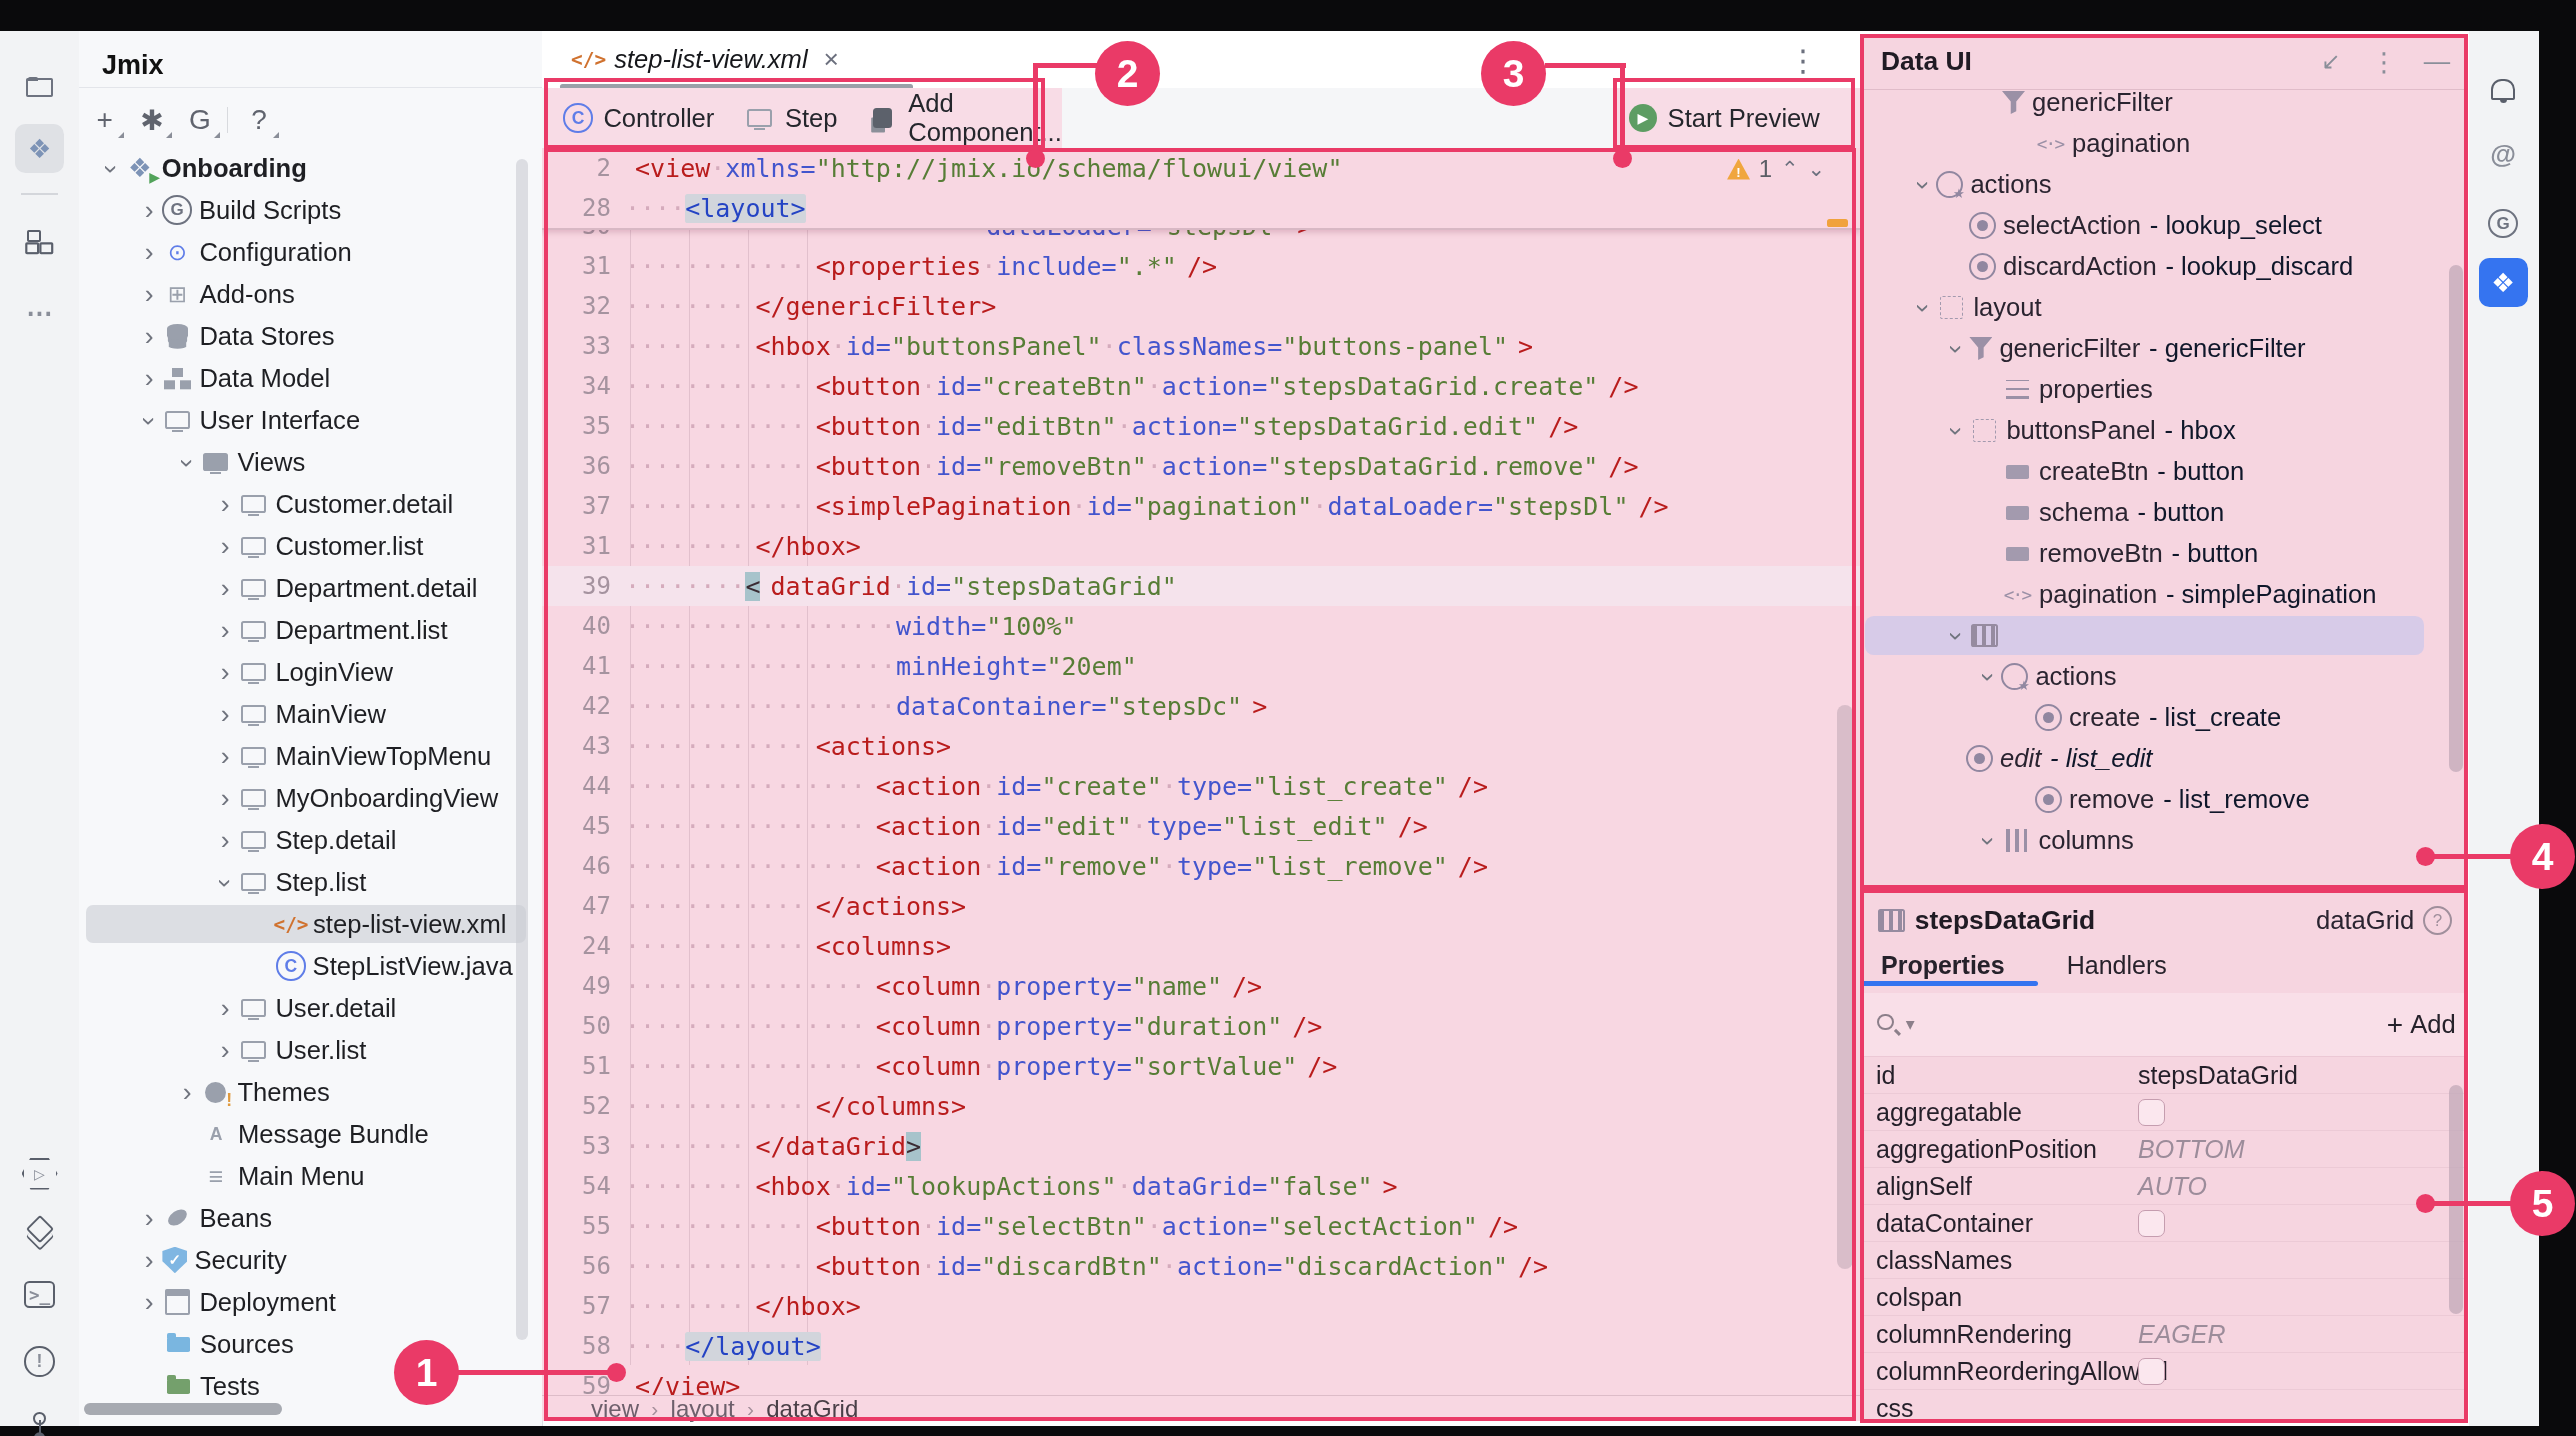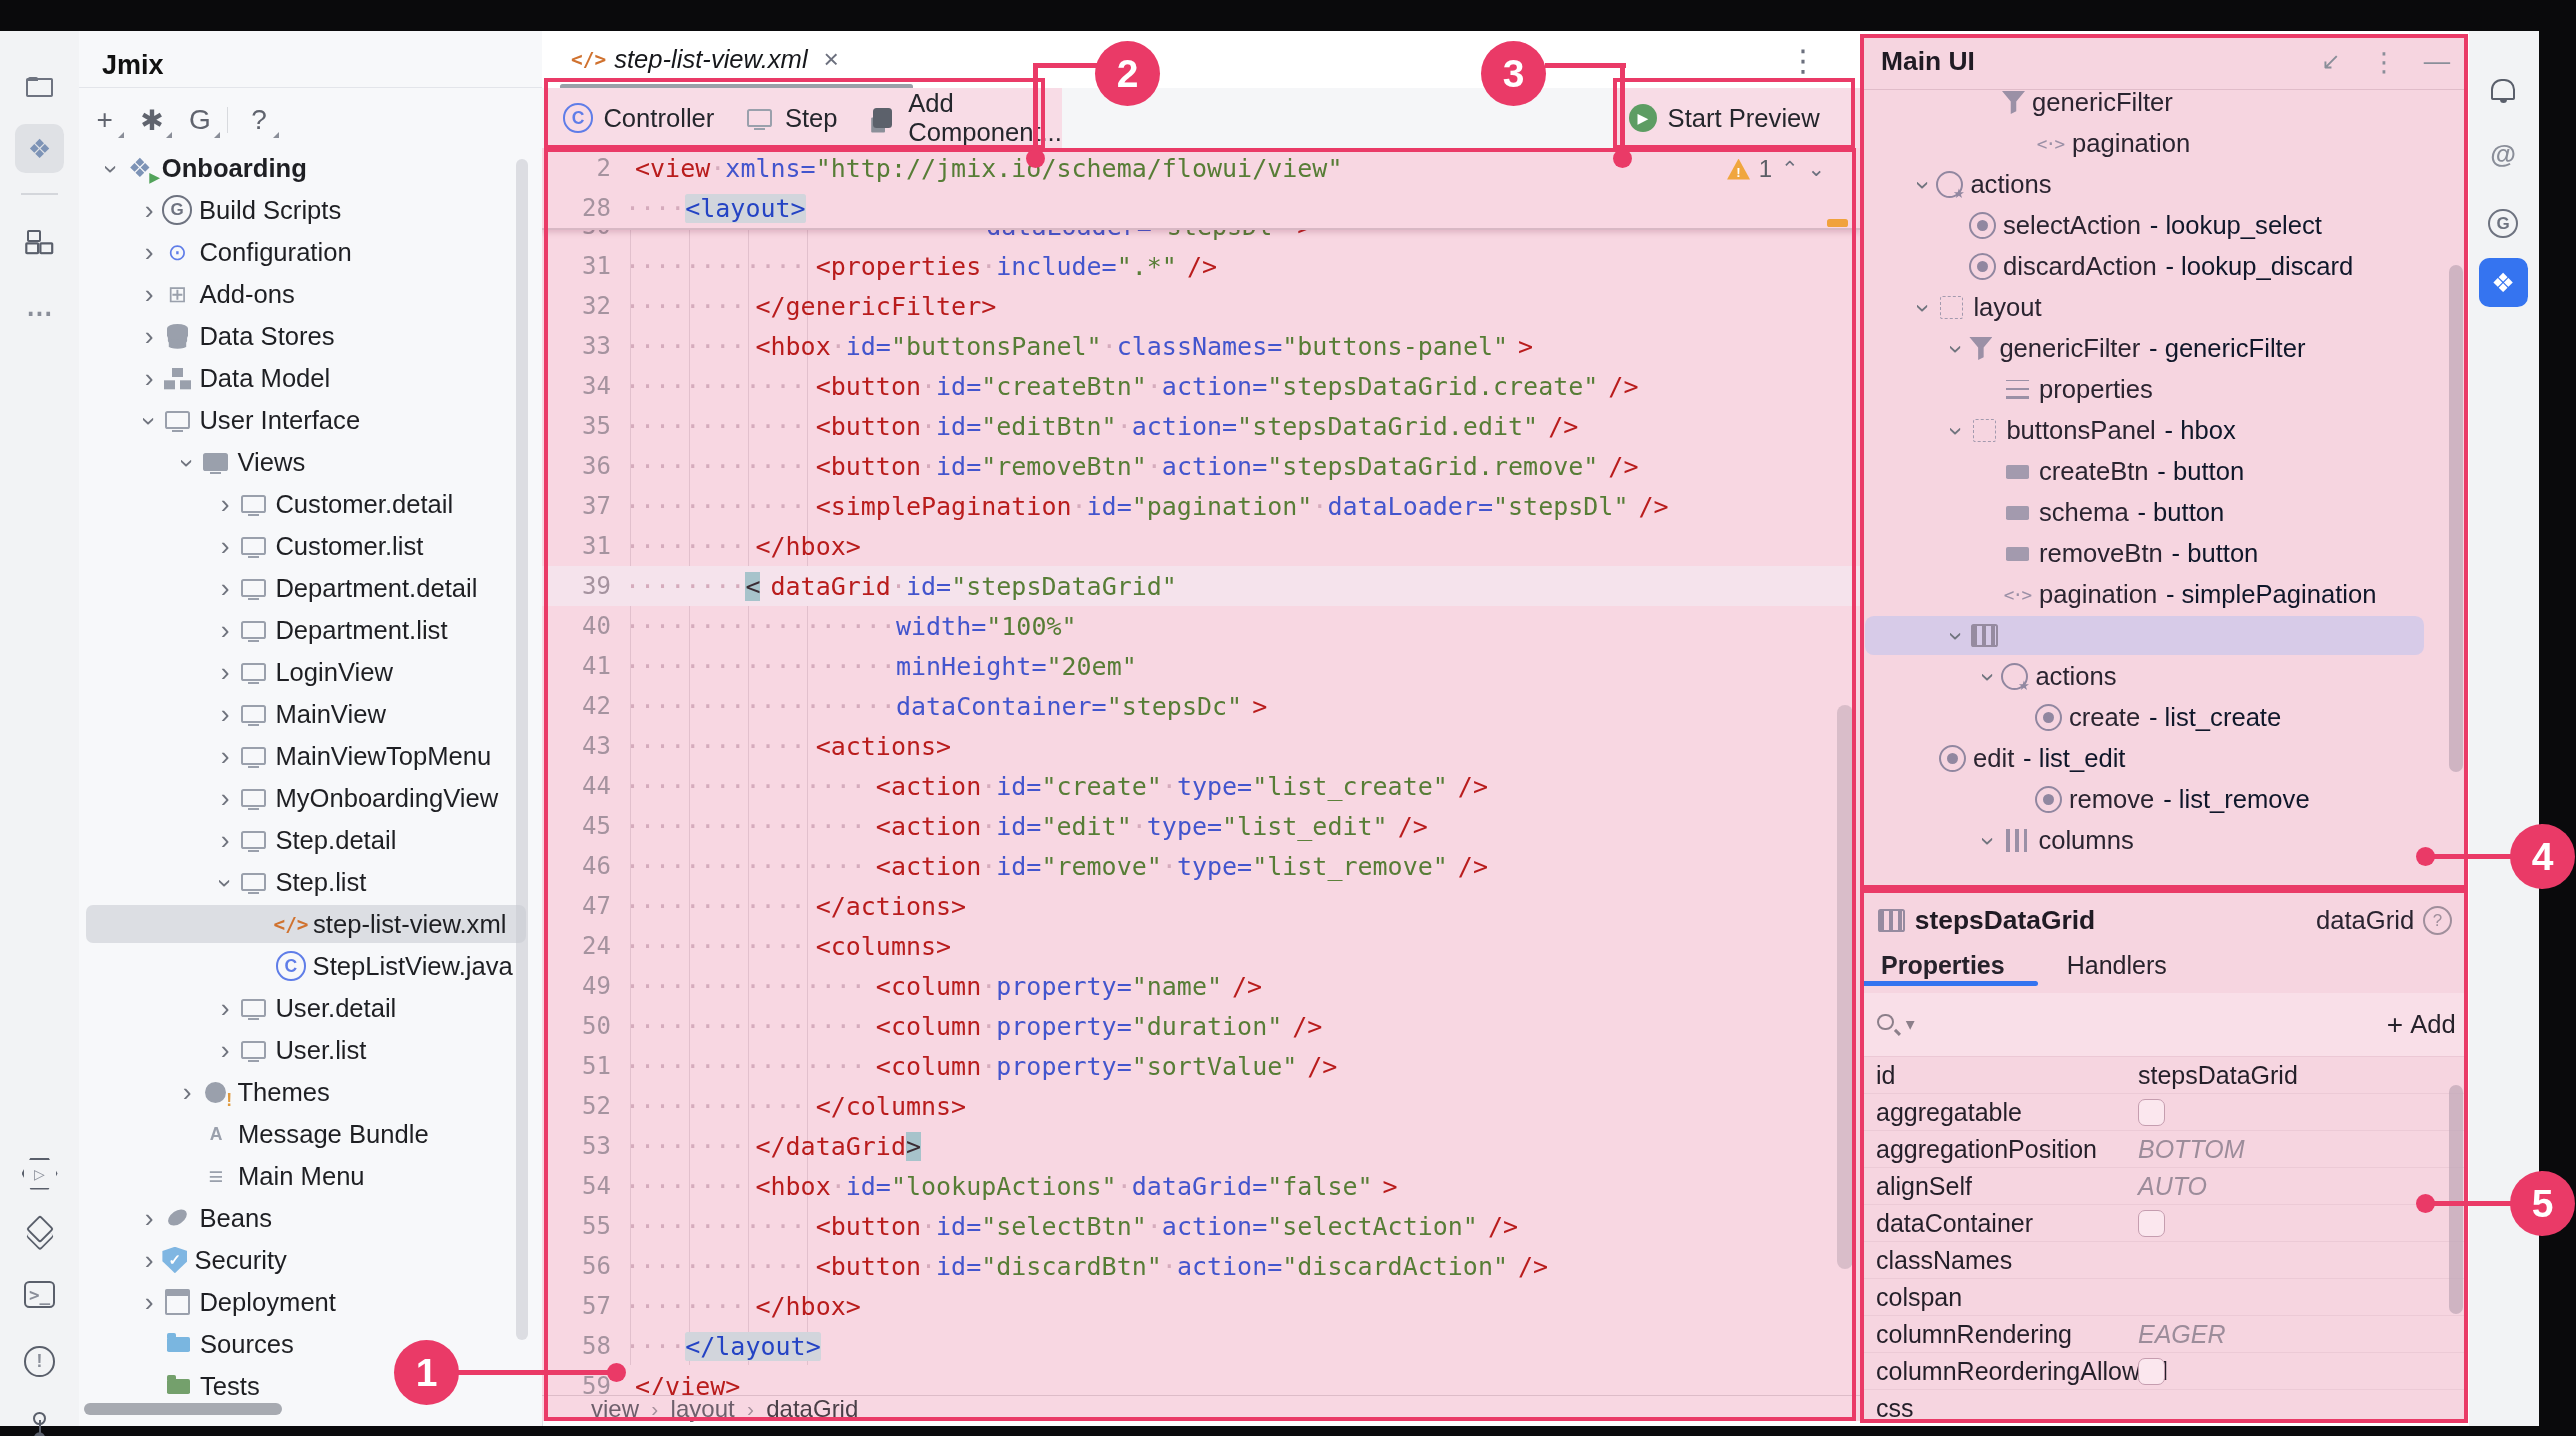--- a/index.html
+++ b/index.html
@@ -534,21 +534,21 @@
   <div id="breadcrumb" class="abs">
       <span>view</span>
       <span class="bc-sep">›</span>
       <span>layout</span>
       <span class="bc-sep">›</span>
       <span style="color: rgb(74, 63, 71);">dataGrid</span>
     </div>
 
   <div id="jmixui" class="abs">
     <div id="jmixui-header">
-      <span id="jmixui-title">Main UI</span>
+      <span id="jmixui-title">Data UI</span>
       <span class="hdr-icons">
         <span class="ic ic-dock">↙</span>
         <span class="ic ic-kebab">⋮</span>
         <span class="ic ic-min">—</span>
       </span>
     </div>
     <div id="rtree">
         <div class="rrow" style="padding-left: 142px;">
           <span class="ic ic-funnel"></span>
           <span class="tlabel">genericFilter</span>
@@ -623,21 +623,21 @@
         <div class="rrow" style="padding-left: 115px;">
           <span class="chev exp">›</span>
           <span class="ic ic-actions"></span>
           <span class="tlabel">actions</span>
         </div>
         <div class="rrow" style="padding-left: 175px;">
           <span class="ic ic-radio"></span>
           <span class="tlabel">create</span>
           <span class="tsuffix">- list_create</span>
         </div>
-        <div class="rrow" style="padding-left: 79px;">
+        <div class="rrow" style="padding-left: 106px; font-style: italic;">
           <span class="ic ic-radio"></span>
           <span class="tlabel">edit</span>
           <span class="tsuffix">- list_edit</span>
         </div>
         <div class="rrow" style="padding-left: 175px;">
           <span class="ic ic-radio"></span>
           <span class="tlabel">remove</span>
           <span class="tsuffix">- list_remove</span>
         </div>
         <div class="rrow" style="padding-left: 115px;">

